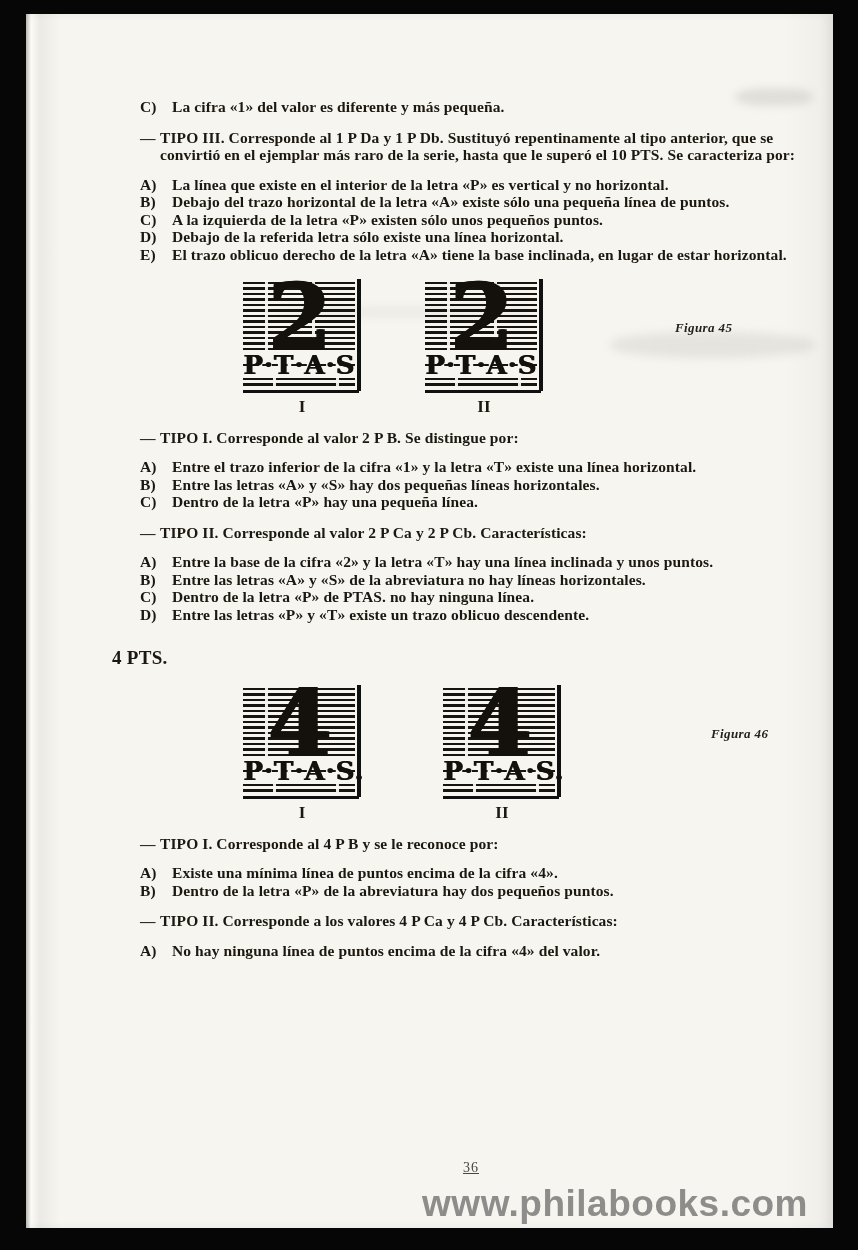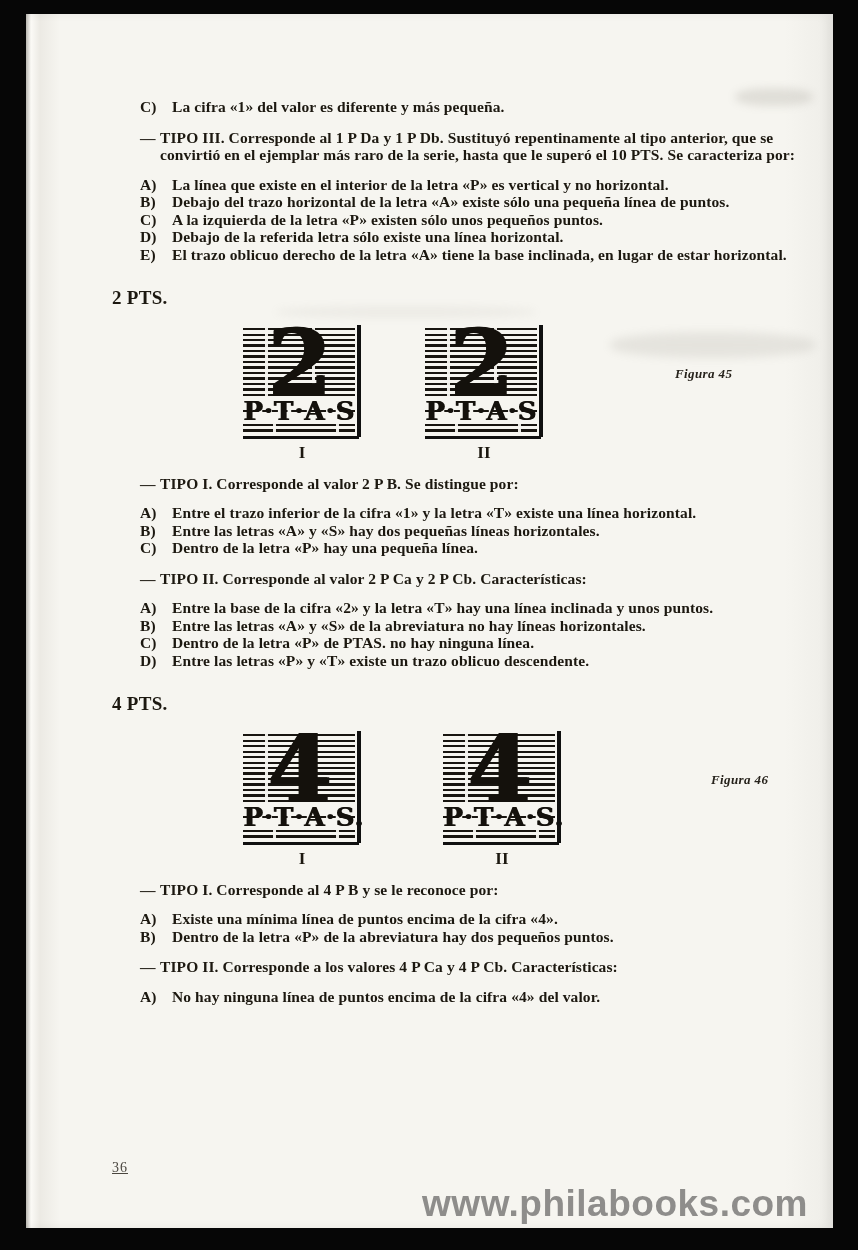--- a/index.html
+++ b/index.html
@@ -66,21 +66,21 @@
     letter-spacing:1px; color:#14110c; text-shadow:1px 0 0 #14110c;
   }
   .border-right { position:absolute; right:2px; top:0; width:4.5px; height:112px; background:#101010; }
   .border-bottom { position:absolute; left:2px; bottom:-2px; width:116px; height:3px; background:#101010; }
   .stamp-label { display:block; margin-top:7px; font-size:17px; font-weight:700; color:#1c1810; }
   .figure-caption {
     font-style:italic; font-weight:700; font-size:13px; color:#26221b;
     margin:40px 0 0 70px; letter-spacing:.4px; white-space:nowrap;
   }
   .page-number {
-    position:absolute; left:86px; width:718px; bottom:52px; text-align:left;
+    position:absolute; left:86px; width:718px; bottom:52px; text-align:center;
     font-size:14px; font-weight:400; color:#4a463f; letter-spacing:1px;text-decoration:underline;
   }
   .watermark {
     position:absolute; left:86px; width:718px; bottom:3px; text-align:right;
     font-family:"Liberation Sans", sans-serif; font-weight:700; font-size:37px;
     color:#8e8d8b; transform:translateX(-22px); letter-spacing:.5px; white-space:nowrap;
   }
   .smudge { position:absolute; border-radius:45%; pointer-events:none; }
   .smudge-a { left:709px; top:74px; width:78px; height:18px; background:#938f85; opacity:.22; filter:blur(4px); }
   .smudge-b { left:584px; top:318px; width:205px; height:26px; background:#8f8b81; opacity:.16; filter:blur(5px); }
@@ -122,21 +122,20 @@
       <div class="li">
         <span class="li-label">D)</span>
         <span class="li-text">Debajo de la referida letra sólo existe una línea horizontal.</span>
       </div>
       <div class="li">
         <span class="li-label">E)</span>
         <span class="li-text">El trazo oblicuo derecho de la letra «A» tiene la base inclinada, en lugar de estar horizontal.</span>
       </div>
     </div>
 
-    <div class="section-heading">2 PTS.</div>
 
     <div class="figure-row fig45">
       <div class="stamp-block">
         <div class="stamp">
           <div class="stripes"></div>
           <div class="digit">2</div>
           <div class="letters-band"></div>
           <div class="letters">P·T·A·S</div>
           <div class="bottom-stripes"></div>
           <div class="border-right"></div>

